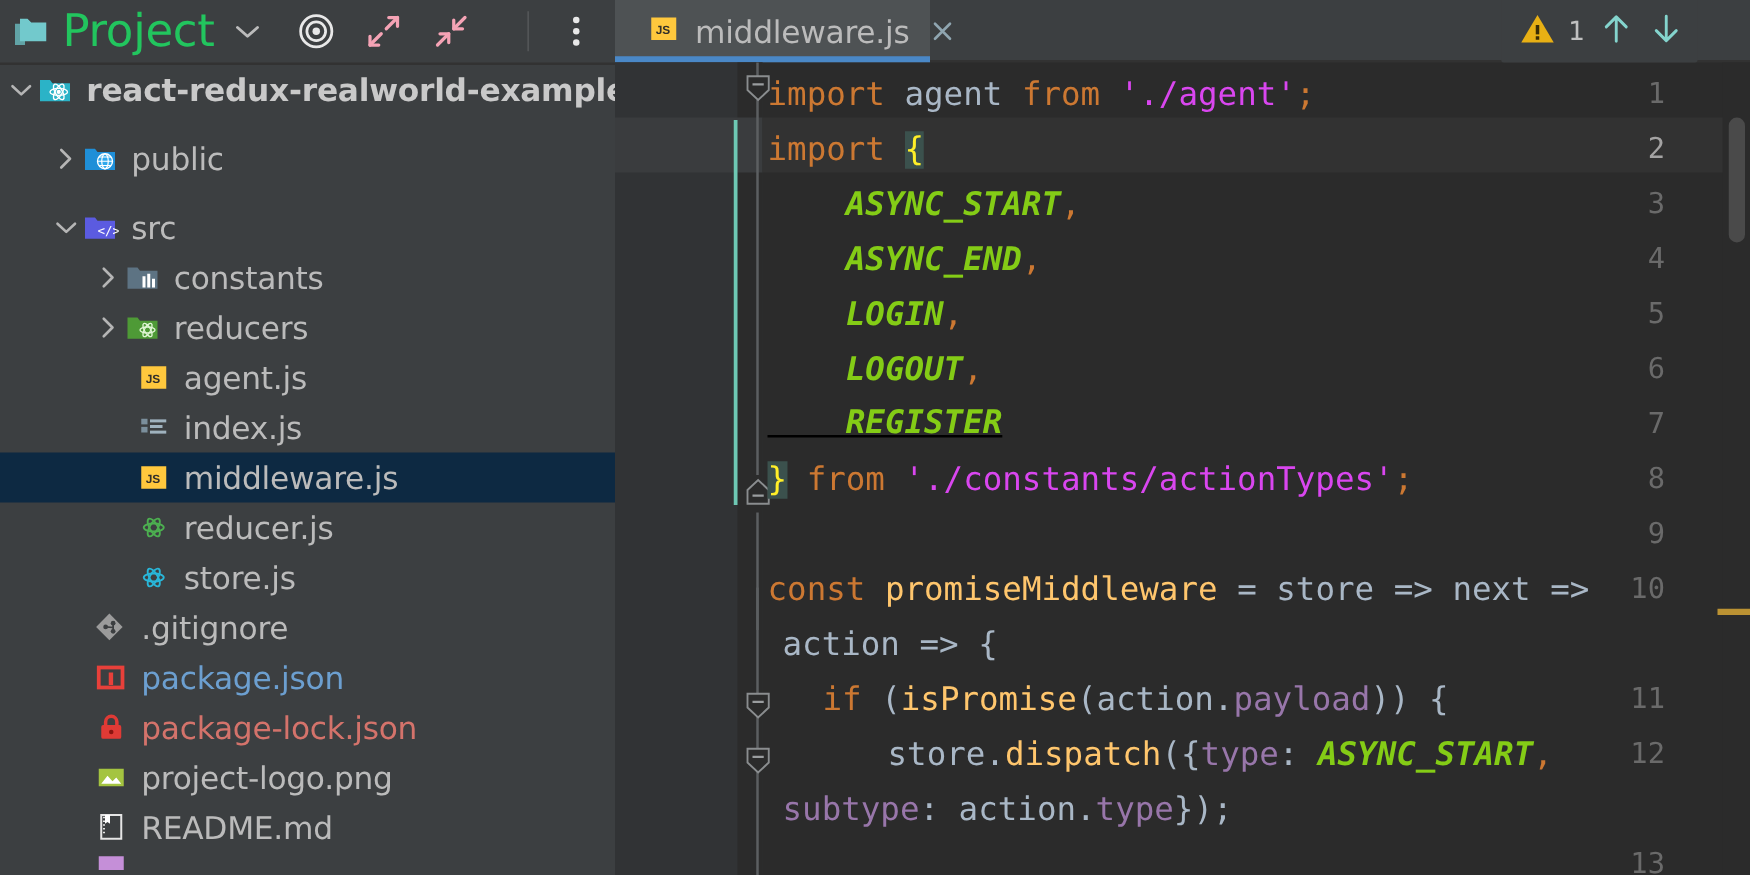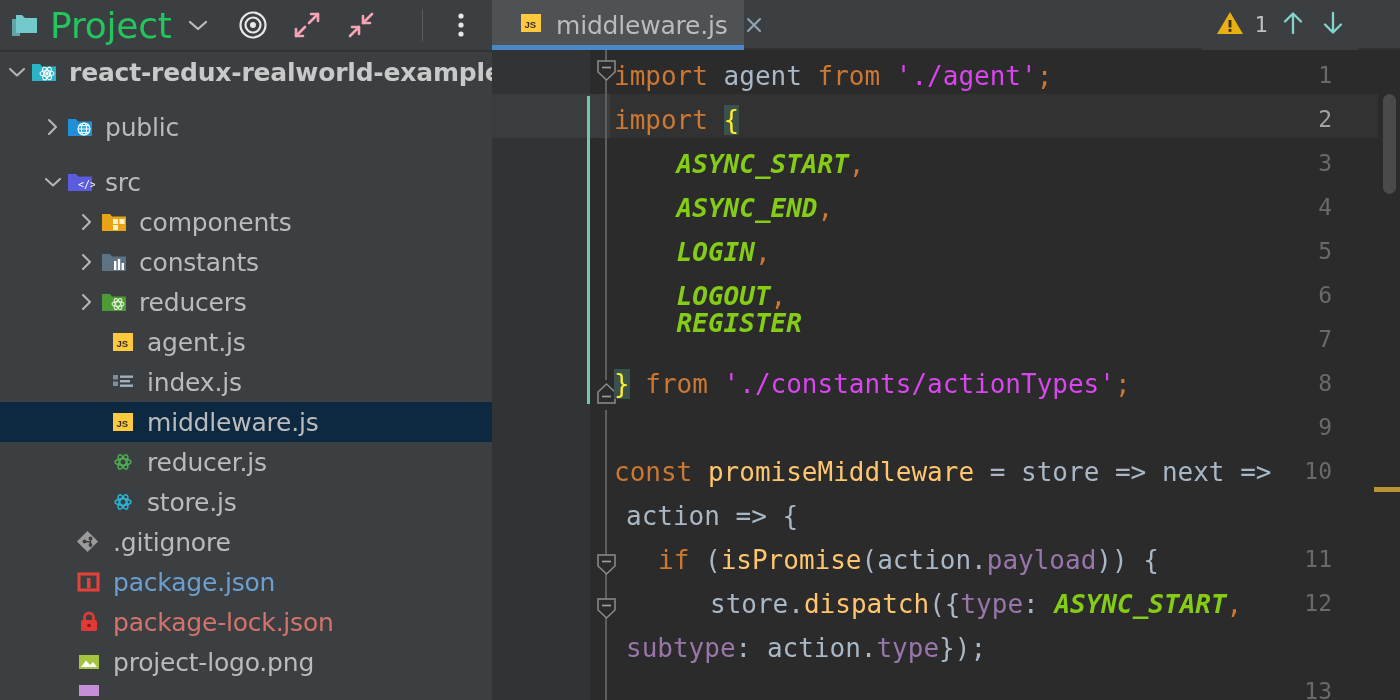--- a/index.html
+++ b/index.html
@@ -271,36 +271,20 @@
         </span>
         <span class="ficon">
           <svg width="28" height="24" viewBox="0 0 28 24">
             <path d="M1 4 L9 4 L11 6.5 L25 6.5 L25 21 L1 21 Z" fill="#5b5be0"></path>
             <text x="11" y="18" font-family="monospace" font-size="10" fill="#ffffff">&lt;/&gt;</text>
           </svg>
         </span>
         <span class="label">src</span>
       </div>
 
-      <div class="row ind2">
-        <span class="arrow">
-          <svg width="20" height="20" viewBox="0 0 20 20">
-              <path d="M6 3 L13 10 L6 17" stroke="#b5b5b5" stroke-width="2.1" fill="none" stroke-linecap="round" stroke-linejoin="round"></path>
-            </svg>
-        </span>
-        <span class="ficon">
-          <svg width="28" height="24" viewBox="0 0 28 24">
-            <path d="M1 4 L9 4 L11 6.5 L25 6.5 L25 21 L1 21 Z" fill="#e8a317"></path>
-            <rect x="12" y="9" width="5" height="5" fill="#fff3c4"></rect>
-            <rect x="18.5" y="9" width="5" height="5" fill="#fff3c4"></rect>
-            <rect x="12" y="15" width="5" height="5" fill="#fff3c4"></rect>
-          </svg>
-        </span>
-        <span class="label">components</span>
-      </div>
 
       <div class="row ind2">
         <span class="arrow">
           <svg width="20" height="20" viewBox="0 0 20 20">
               <path d="M6 3 L13 10 L6 17" stroke="#b5b5b5" stroke-width="2.1" fill="none" stroke-linecap="round" stroke-linejoin="round"></path>
             </svg>
         </span>
         <span class="ficon">
           <svg width="28" height="24" viewBox="0 0 28 24">
             <path d="M1 4 L9 4 L11 6.5 L25 6.5 L25 21 L1 21 Z" fill="#5d7383"></path>
@@ -427,20 +411,30 @@
       <div class="row ind2">
         <span class="ficon">
           <svg width="26" height="24" viewBox="0 0 26 24">
             <rect x="3" y="5" width="20" height="14" fill="#a4c440"></rect>
             <path d="M5 17 L10 10.5 L14 15 L17 12 L21 17 Z" fill="#ffffff"></path>
           </svg>
         </span>
         <span class="label">project-logo.png</span>
       </div>
 
+      <div class="row ind2">
+        <span class="ficon">
+          <svg width="26" height="26" viewBox="0 0 26 26">
+            <rect x="5" y="3" width="16" height="19" fill="none" stroke="#e6e6e6" stroke-width="1.6"></rect>
+            <path d="M8 3 V10 L10 8.5 L12 10 V3" fill="#ffffff"></path>
+            <path d="M8 5 h-1.6 M8 8 h-1.6 M8 11 h-1.6 M8 14 h-1.6 M8 17 h-1.6" stroke="#e6e6e6" stroke-width="1.2"></path>
+          </svg>
+        </span>
+        <span class="label">README.md</span>
+      </div>
 
       <div class="row partial ind2">
         <span class="ficon">
           <svg width="26" height="24" viewBox="0 0 26 24">
             <rect x="3" y="3" width="20" height="18" fill="#c58fd8"></rect>
           </svg>
         </span>
       </div>
 
     </div>
@@ -522,21 +516,21 @@
       <div class="lineno" style="top:628px;">13</div>
 
       <div class="codeline" style="top:11px;"><span class="k">import</span><span class="id"> agent </span><span class="k">from</span><span class="id"> </span><span class="s">'./agent'</span><span class="k">;</span></div>
 
       <div class="codeline" style="top:55px;"><span class="k">import </span><span class="bm">{</span></div>
 
       <div class="codeline" style="top:99px;"><span class="cn">    ASYNC_START</span><span class="k">,</span></div>
       <div class="codeline" style="top:143px;"><span class="cn">    ASYNC_END</span><span class="k">,</span></div>
       <div class="codeline" style="top:187px;"><span class="cn">    LOGIN</span><span class="k">,</span></div>
       <div class="codeline" style="top:231px;"><span class="cn">    LOGOUT</span><span class="k">,</span></div>
-      <div class="codeline" style="top:258px;"><span class="cn">    REGISTER</span></div>
+      <div class="codeline" style="top:273px;text-decoration:underline;"><span class="cn">    REGISTER</span></div>
 
       <div class="codeline" style="top:319px;"><span class="bm">}</span><span class="k"> from </span><span class="s">'./constants/actionTypes'</span><span class="k">;</span></div>
 
       <div class="codeline" style="top:407px;"><span class="k">const</span><span class="fn"> promiseMiddleware </span><span class="p">=</span><span class="id"> store </span><span class="p">=&gt;</span><span class="id"> next </span><span class="p">=&gt;</span></div>
       <div class="codeline" style="top:451px;left:134px;"><span class="id">action </span><span class="p">=&gt; {</span></div>
 
       <div class="codeline" style="top:495px;left:166px;"><span class="k">if</span><span class="p"> (</span><span class="fn">isPromise</span><span class="p">(</span><span class="id">action.</span><span class="fl">payload</span><span class="p">)) {</span></div>
 
       <div class="codeline" style="top:539px;left:218px;"><span class="id">store.</span><span class="fn">dispatch</span><span class="p">({</span><span class="fl">type</span><span class="p">: </span><span class="cn">ASYNC_START</span><span class="k">,</span></div>
       <div class="codeline" style="top:583px;left:134px;"><span class="fl">subtype</span><span class="p">: </span><span class="id">action.</span><span class="fl">type</span><span class="p">});</span></div>

